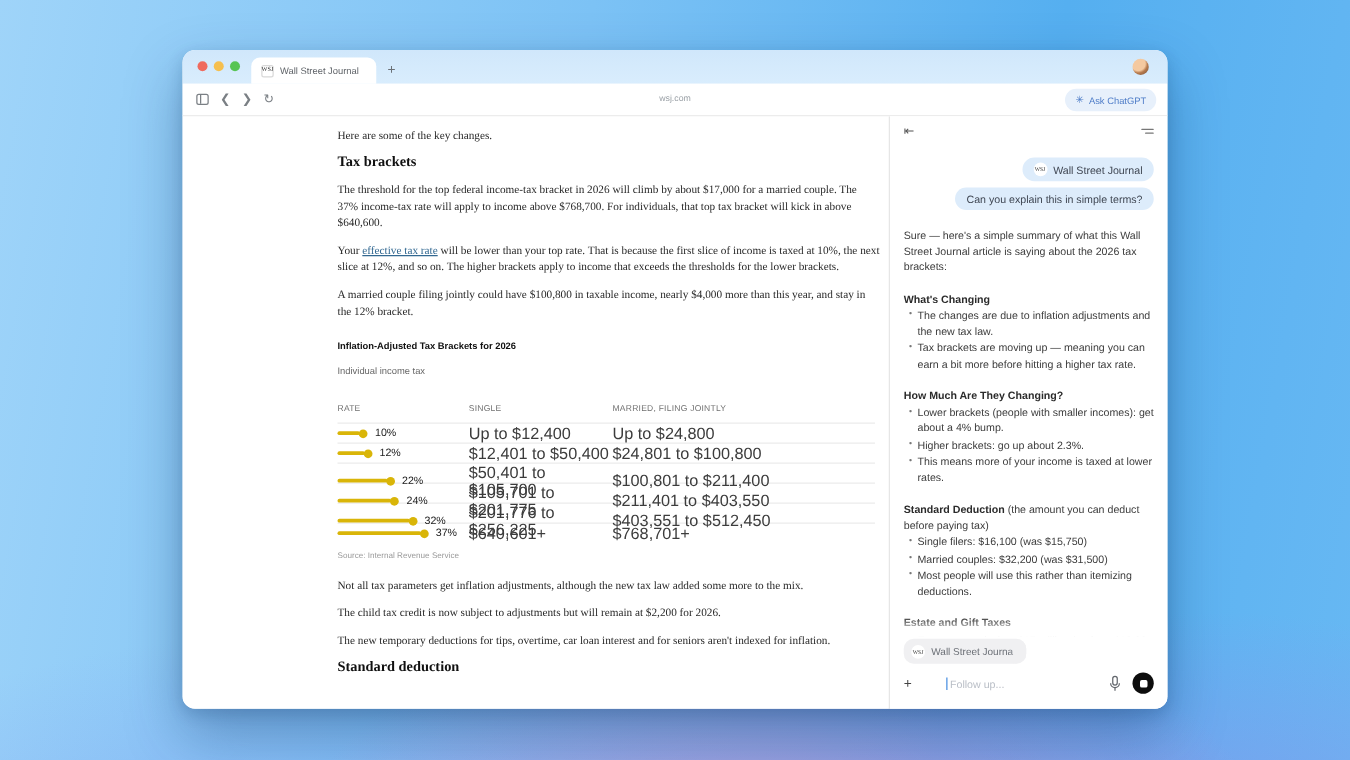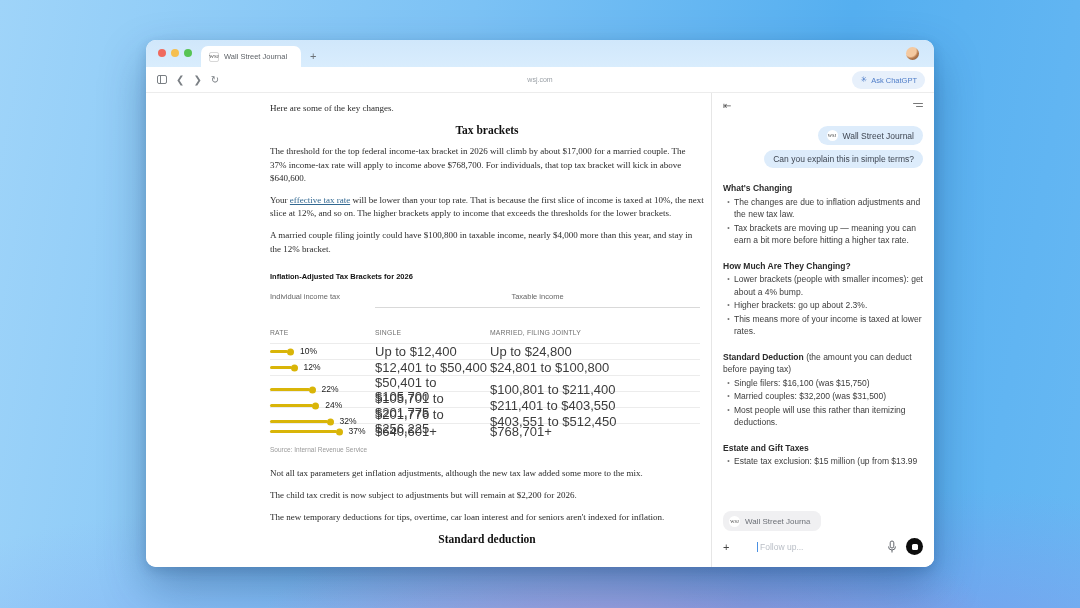--- a/index.html
+++ b/index.html
@@ -50,21 +50,21 @@
   .ask-logo{ font-size:8px; line-height:1; }
 
   
   .content{ display:flex; height:474px; }
 
   
   .article{ width:565px; background:#fff; overflow:hidden; padding:9px 0 0 124px; color:#2a2a2a; }
   .article-inner{ width:434px; font-family:"Liberation Serif","DejaVu Serif",serif; font-size:9px; line-height:13.2px; }
   .article p{ margin-bottom:9px; }
   .intro{ margin-bottom:10px; }
-  h2.serif{ font-family:"Liberation Serif",serif; font-size:11.5px; font-weight:700; color:#111; margin:4px 0 8px;text-align:center; }
+  h2.serif{ font-family:"Liberation Serif",serif; font-size:11.5px; font-weight:700; color:#111; margin:4px 0 8px; }
   .lnk{ color:#326891; text-decoration:underline; cursor:pointer; }
 
   
   .tax-table{ font-family:"Liberation Sans",sans-serif; margin:14px 0 10px; width:430px; }
   .tt-title{ font-size:7.5px; font-weight:700; color:#111; margin-bottom:7px; }
   .tt-subheads{ display:grid; grid-template-columns:105px 1fr; margin-bottom:15px; }
   .tt-sub-left{ font-size:7.5px; color:#666; }
   .tt-sub-right{ font-size:7.5px; color:#666; text-align:center; border-bottom:1px solid #d9d9d9; padding-bottom:4px; }
   .tx-head{ display:grid; grid-template-columns:105px 115px 1fr; font-size:6.8px; color:#707070; letter-spacing:.2px; padding:3px 0 4px; }
   .tx-row{ display:grid; grid-template-columns:105px 115px 1fr; align-items:center; height:16px; border-top:1px solid #ececec; }
@@ -157,21 +157,20 @@
         <p class="intro">Here are some of the key changes.</p>
         <h2 class="serif">Tax brackets</h2>
         <p>The threshold for the top federal income-tax bracket in 2026 will climb by about $17,000 for a married couple. The 37% income-tax rate will apply to income above $768,700. For individuals, that top tax bracket will kick in above $640,600.</p>
         <p><span>Your </span><span class="lnk">effective tax rate</span><span> will be lower than your top rate. That is because the first slice of income is taxed at 10%, the next slice at 12%, and so on. The higher brackets apply to income that exceeds the thresholds for the lower brackets.</span></p>
         <p>A married couple filing jointly could have $100,800 in taxable income, nearly $4,000 more than this year, and stay in the 12% bracket.</p>
 
         <div class="tax-table">
           <div class="tt-title">Inflation-Adjusted Tax Brackets for 2026</div>
           <div class="tt-subheads">
             <span class="tt-sub-left">Individual income tax</span>
-            <span class="tt-sub-right">Taxable income</span>
           </div>
           <div class="tx-head">
             <span>RATE</span>
             <span>SINGLE</span>
             <span>MARRIED, FILING JOINTLY</span>
           </div>
           <div>
               <div class="tx-row">
                 <div class="tx-rate">
                   <span class="bar" style="width:18px;background:#d9b508"></span>
@@ -248,20 +247,21 @@
             <span class="chip-icon">WSJ</span>
             <span>Wall Street Journal</span>
           </div>
         </div>
         <div class="msg-right" style="margin-top:5px;">
           <div class="bubble">
             <span>Can you explain this in simple terms?</span>
           </div>
         </div>
         <div class="assistant">
+          <div>Sure — here's a simple summary of what this Wall Street Journal article is saying about the 2026 tax brackets:</div>
           <div>
               <div class="chat-section">
                 <div class="sec-head"><span class="sec-bold">What's Changing</span></div>
                 <div class="bullet">
                   <span class="dot">•</span>
                   <span>The changes are due to inflation adjustments and the new tax law.</span>
                 </div>
                 <div class="bullet">
                   <span class="dot">•</span>
                   <span>Tax brackets are moving up — meaning you can earn a bit more before hitting a higher tax rate.</span>

